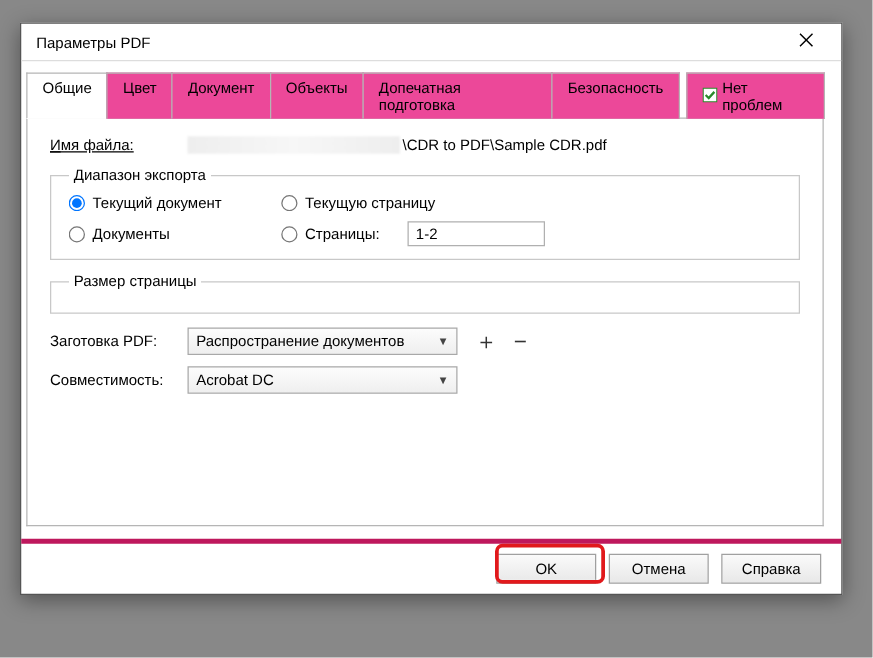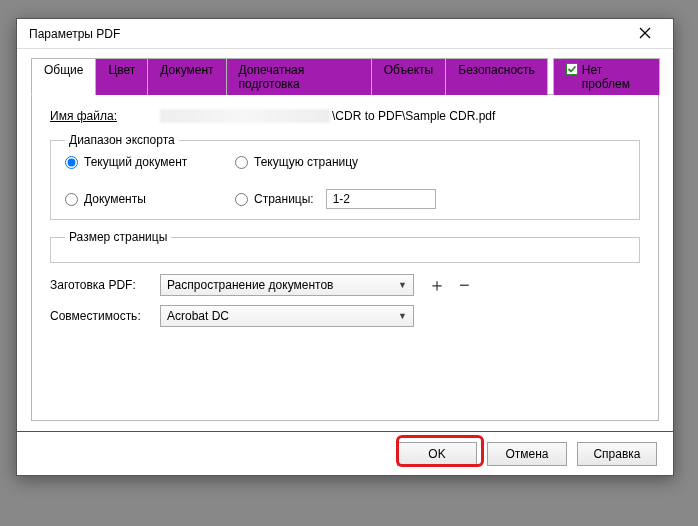--- a/index.html
+++ b/index.html
@@ -36,46 +36,46 @@
     width: 40px;
     height: 28px;
     display: flex;
     align-items: center;
     justify-content: center;
     font-size: 16px;
     cursor: pointer;
   }
   .content {
     flex: 1;
-    padding: 8px 14px 10px 14px;
+    padding: 8px 14px 10px 4px;
     display: flex;
     flex-direction: column;
   }
   .tabs {
     display: flex;
     border-bottom: 1px solid #b5b5b5;
   }
   .tab {
     padding: 4px 12px;
     border: 1px solid #b5b5b5;
     border-bottom: none;
-    background: #a21caf;
+    background: #ec4899;
     margin-right: -1px;
     cursor: pointer;
     position: relative;
     top: 1px;
   }
   .tab.active {
     background: #fff;
     border-bottom: 1px solid #fff;
   }
   .tab.status {
     margin-left: 6px;
     display: flex;
-    align-items: flex-start;
+    align-items: center;
     gap: 4px;
   }
   .tab.status svg { width: 12px; height: 12px; }
   .panel {
     flex: 1;
     border: 1px solid #b5b5b5;
     border-top: none;
     padding: 14px 18px 12px 18px;
   }
   .row {
@@ -104,47 +104,47 @@
     margin: 6px 0 10px 0;
     padding: 8px 14px 10px 14px;
   }
   fieldset legend {
     padding: 0 4px;
     font-size: 12px;
   }
   .radio-grid {
     display: grid;
     grid-template-columns: 170px 1fr;
-    row-gap: 20px;
+    row-gap: 8px;
     align-items: center;
   }
   .radio-item {
     display: flex;
     align-items: center;
     gap: 6px;
   }
   .radio-item input[type=radio] { margin: 0; }
   .radio-item.disabled { color: #9a9a9a; }
   .pages-input {
     width: 110px;
     height: 20px;
     border: 1px solid #b0b0b0;
     padding: 0 6px;
     font-size: 12px;
-    margin-left: 6px;
+    margin-left: 16px;
   }
   .pagesize-items .radio-item { margin-bottom: 6px; color: #9a9a9a; }
   .select-row {
     display: flex;
     align-items: center;
     margin-top: 8px;
   }
   .select-row .label { width: 110px; }
   .select {
-    width: 254px;
+    width: 216px;
     height: 22px;
     border: 1px solid #a8a8a8;
     background: linear-gradient(#fcfcfc,#efefef);
     display: flex;
     align-items: center;
     padding: 0 6px;
     cursor: pointer;
     position: relative;
   }
   .select .caret {
@@ -155,21 +155,21 @@
   }
   .plusminus {
     margin-left: 14px;
     font-size: 18px;
     letter-spacing: 4px;
     color: #333;
     cursor: pointer;
   }
   .btnbar {
     height: 44px;
-    border-top: 1px solid #be185d;
+    border-top: 4px solid #be185d;
     display: flex;
     align-items: center;
     justify-content: flex-end;
     padding: 0 16px;
     gap: 10px;
   }
   .btn {
     min-width: 80px;
     height: 24px;
     border: 1px solid #a0a0a0;
@@ -203,22 +203,22 @@
           </svg>
       </span>
     </div>
   </div>
 
   <div class="content">
     <div class="tabs">
       <div class="tab active">Общие</div>
       <div class="tab">Цвет</div>
       <div class="tab">Документ</div>
+      <div class="tab">Объекты</div>
       <div class="tab">Допечатная подготовка</div>
-      <div class="tab">Объекты</div>
       <div class="tab">Безопасность</div>
       <div class="tab status">
         <span>
           <svg viewBox="0 0 12 12">
               <rect x="0.5" y="0.5" width="11" height="11" fill="#fff" stroke="#2a8a2a"></rect>
               <path d="M2.5 6 L5 8.5 L9.5 3.5" stroke="#2a8a2a" stroke-width="1.8" fill="none"></path>
             </svg>
         </span>
         <span>Нет проблем</span>
       </div>

